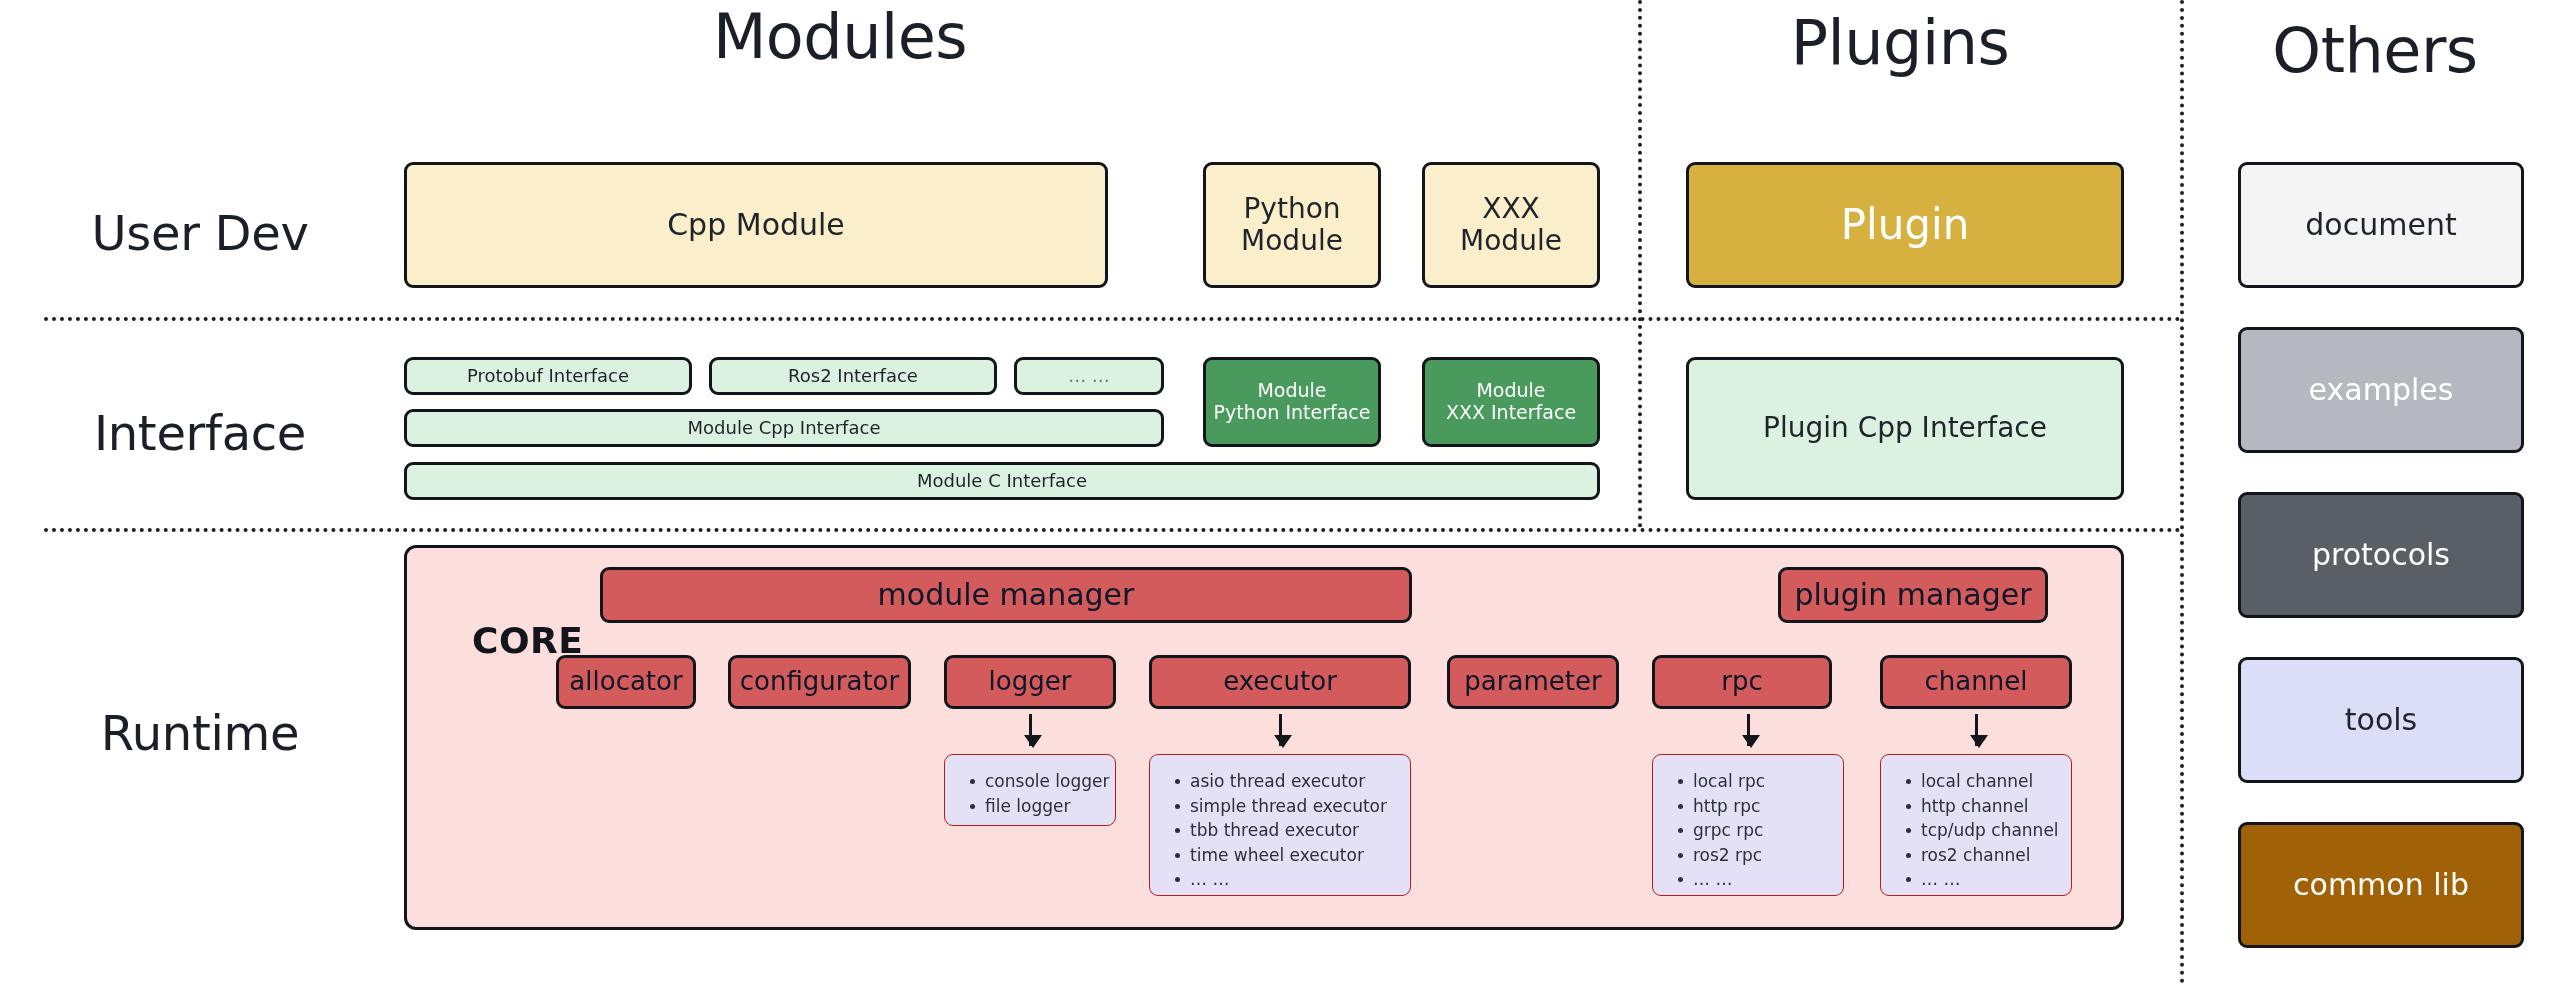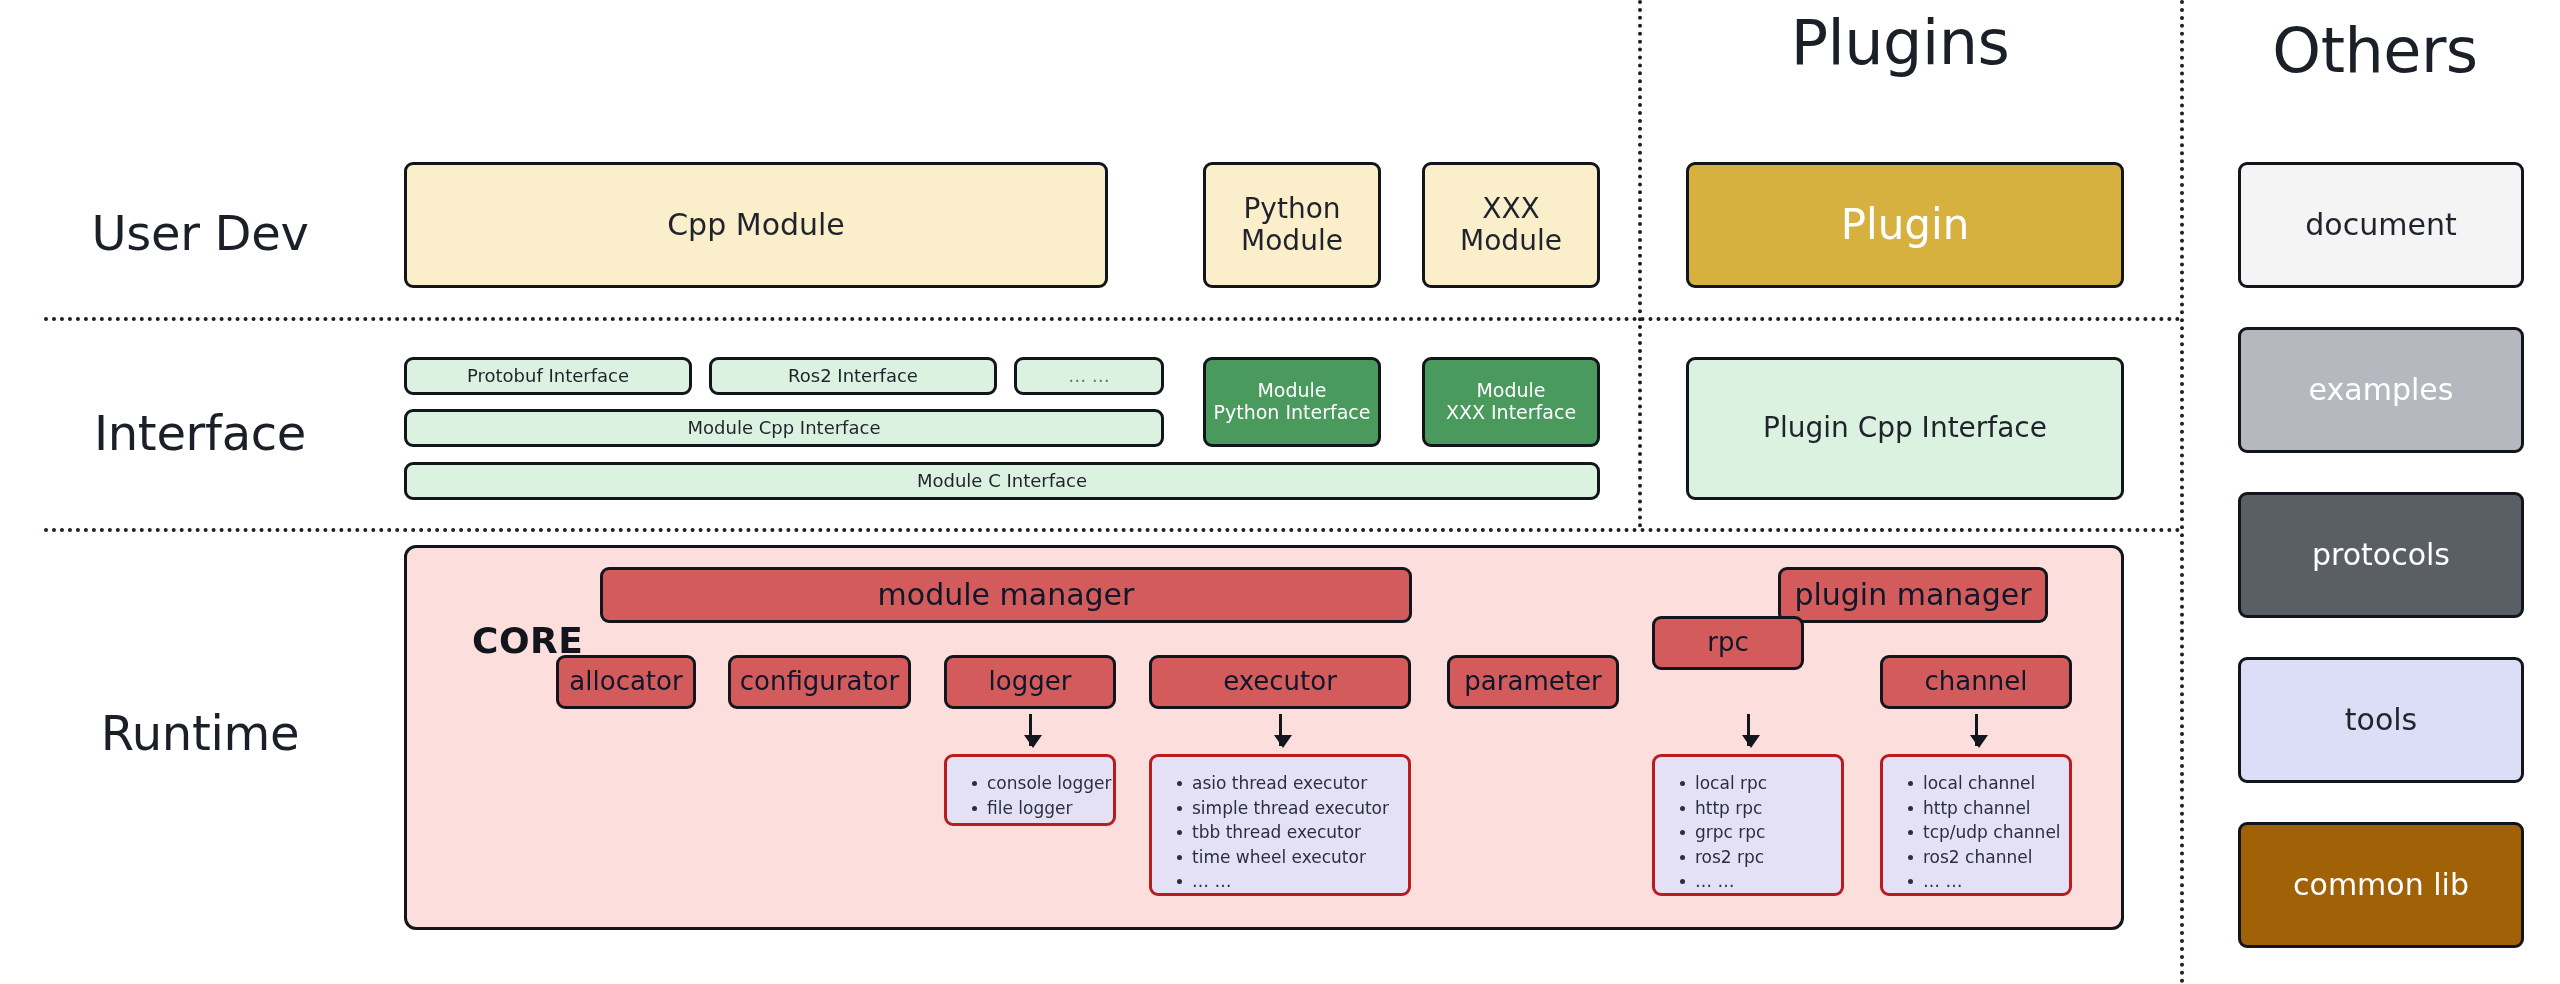--- a/index.html
+++ b/index.html
@@ -78,21 +78,21 @@
     font-weight: bold;
     color: #12161c;
     letter-spacing: 0.5px;
     margin-left: 32px;
   }
 
   
   .bullets {
     position: absolute;
     box-sizing: border-box;
-    border: 3px solid #b91c1c;
+    border: 1px solid #b91c1c;
     border-radius: 9px;
     padding: 14px 16px 12px 18px;
   }
   .bullets ul {
     margin: 0;
     padding: 0 0 0 22px;
     list-style: none;
   }
   .bullets li {
     position: relative;
@@ -128,20 +128,21 @@
     border-left: 9px solid transparent;
     border-right: 9px solid transparent;
     border-top: 13px solid #12161c;
   }
 </style>
 </head>
 <body>
 
 <div id="canvas">
 
+  <div class="col-title" style="left:640px; top:0px; width:400px;">Modules</div>
   <div class="col-title" style="left:1700px; top:6px; width:400px;">Plugins</div>
   <div class="col-title" style="left:2175px; top:14px; width:400px;">Others</div>
 
   <div class="row-title" style="left:0px; top:205px; width:400px;">User Dev</div>
   <div class="row-title" style="left:0px; top:405px; width:400px;">Interface</div>
   <div class="row-title" style="left:0px; top:705px; width:400px;">Runtime</div>
 
   <div class="hdiv" style="left:44px; top:317px; width:2138px;"></div>
   <div class="hdiv" style="left:44px; top:528px; width:2138px;"></div>
   <div class="vdiv" style="left:1638px; top:0px; height:528px;"></div>
@@ -186,21 +187,21 @@
   <div class="node fill-red" style="left:556px; top:655px; width:140px; height:54px; font-size:26px;">allocator</div>
 
   <div class="node fill-red" style="left:728px; top:655px; width:183px; height:54px; font-size:26px;">configurator</div>
 
   <div class="node fill-red" style="left:944px; top:655px; width:172px; height:54px; font-size:26px;">logger</div>
 
   <div class="node fill-red" style="left:1149px; top:655px; width:262px; height:54px; font-size:26px;">executor</div>
 
   <div class="node fill-red" style="left:1447px; top:655px; width:172px; height:54px; font-size:26px;">parameter</div>
 
-  <div class="node fill-red" style="left:1652px; top:616px; width:152px; height:54px; font-size:26px;">rpc</div>
+  <div class="node fill-red" style="left:1652px; top:655px; width:180px; height:54px; font-size:26px;">rpc</div>
 
   <div class="node fill-red" style="left:1880px; top:655px; width:192px; height:54px; font-size:26px;">channel</div>
 
   <div class="arrow" style="left:1029px; top:714px; height:32px;"></div>
   <div class="arrow" style="left:1279px; top:714px; height:32px;"></div>
   <div class="arrow" style="left:1747px; top:714px; height:32px;"></div>
   <div class="arrow" style="left:1975px; top:714px; height:32px;"></div>
 
   <div class="bullets fill-lilac" style="left:944px; top:754px; width:172px; height:72px;">
     <ul>

